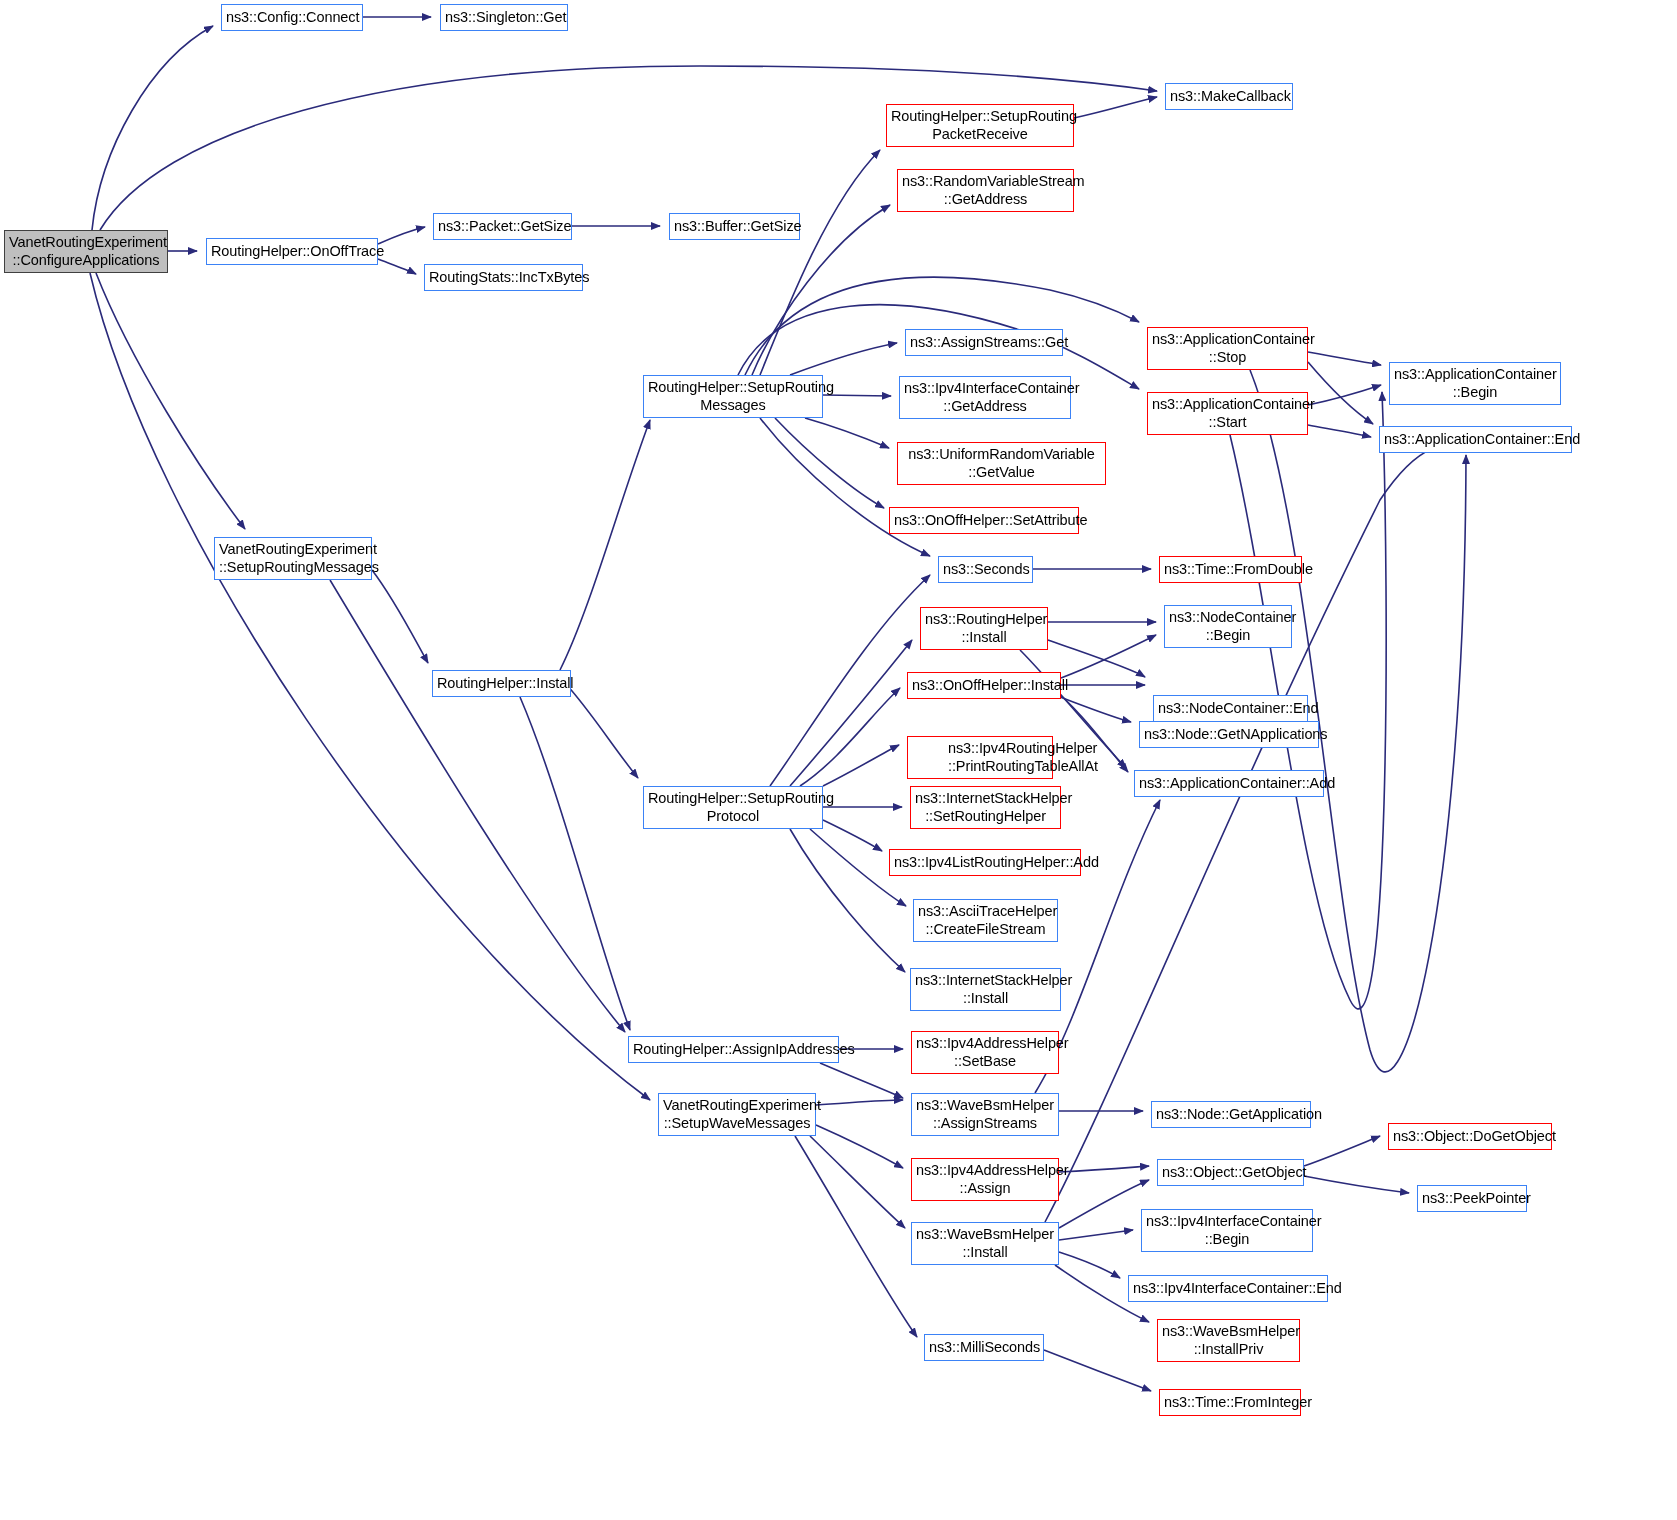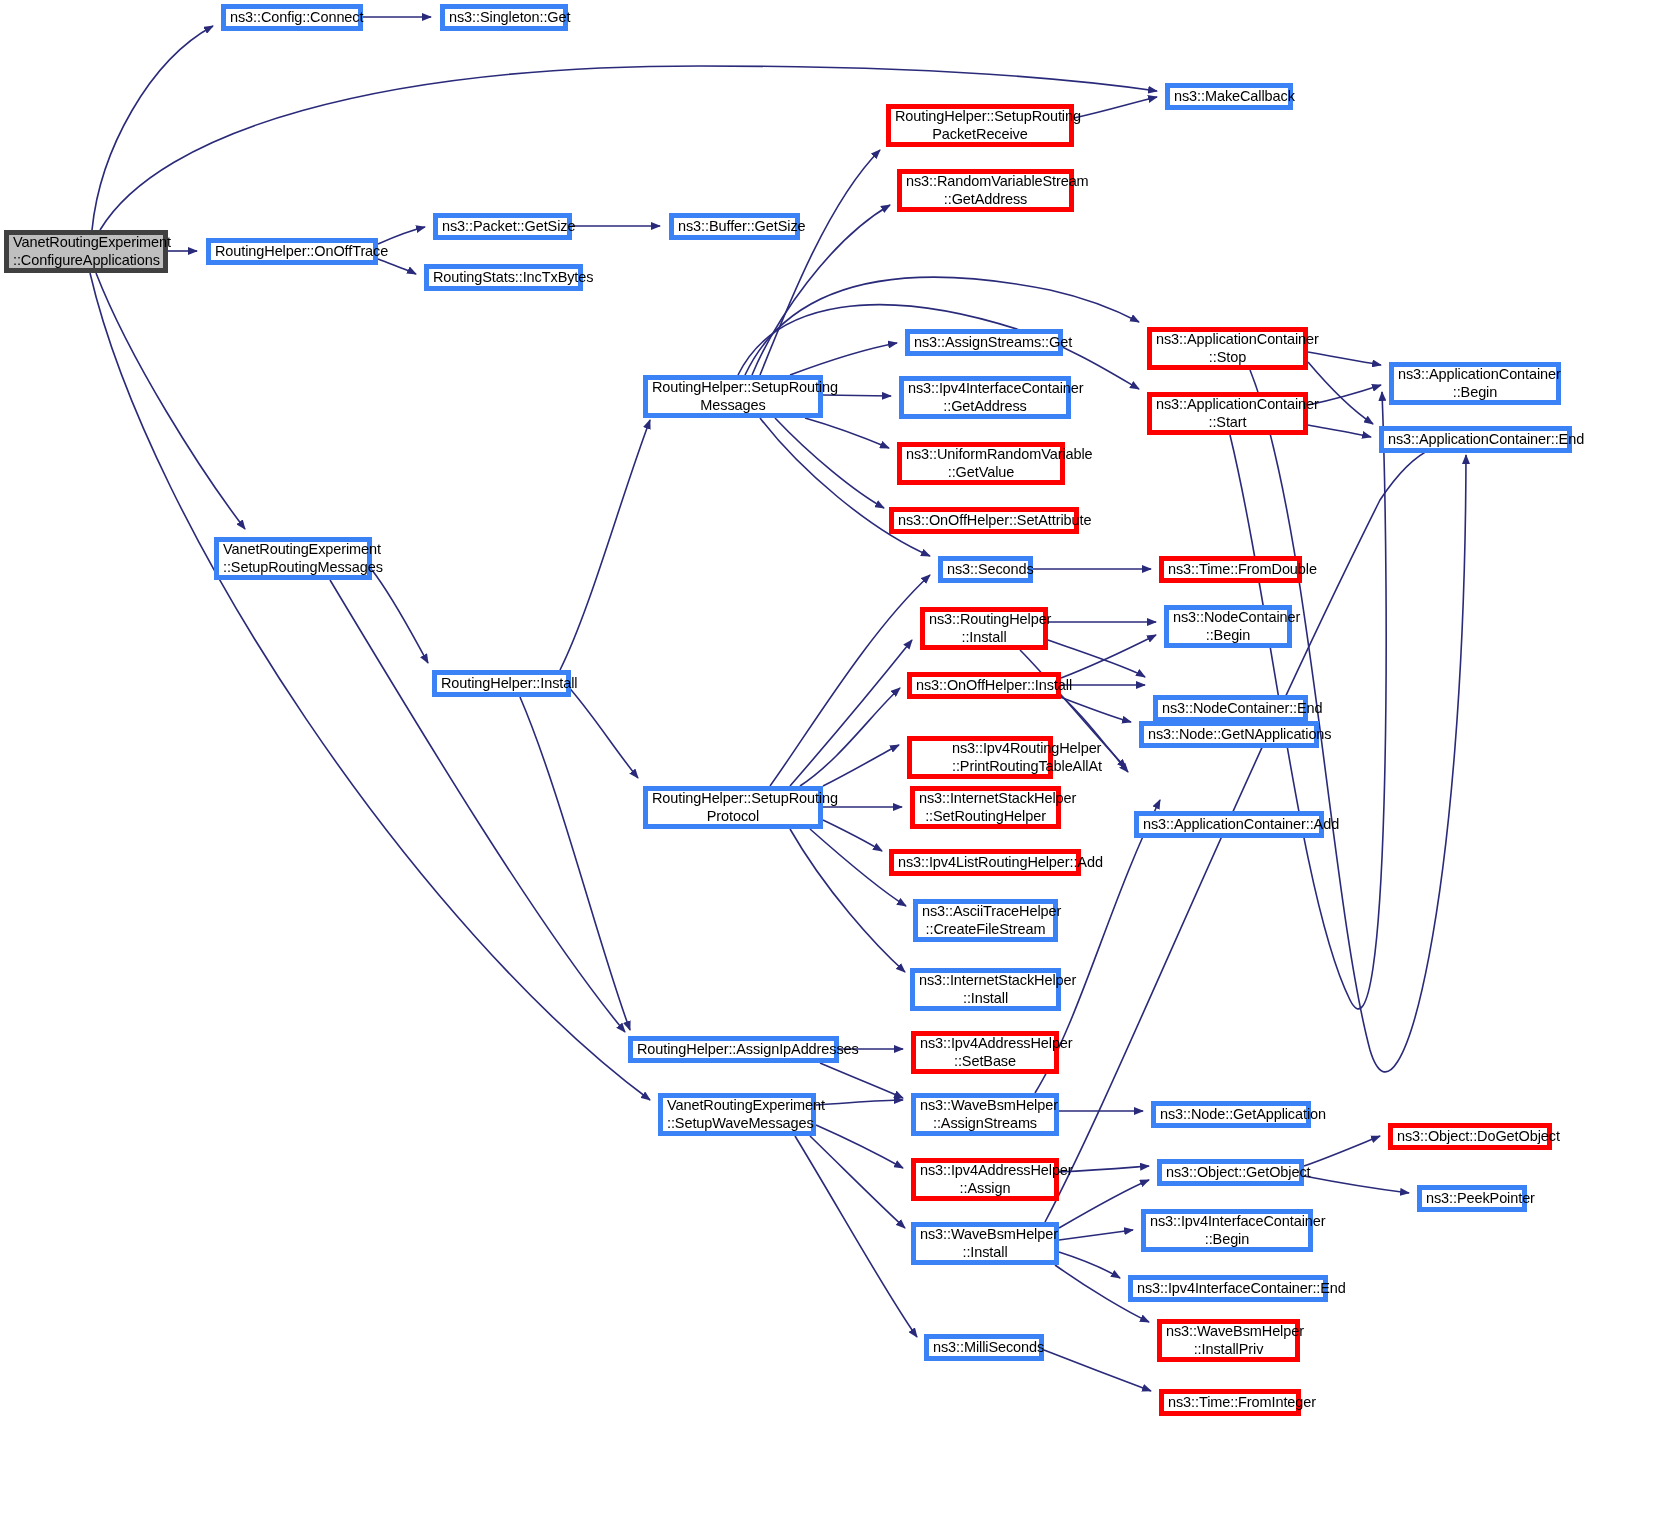--- a/index.html
+++ b/index.html
@@ -14,21 +14,21 @@
   }
   #edges{position:absolute;left:0;top:0;width:1677px;height:1520px;pointer-events:none;}
   .node{
     position:absolute;
     box-sizing:border-box;
     display:flex;
     align-items:center;
     justify-content:center;
     text-align:center;
     background:#ffffff;
-    border:5px solid #3b82f6;
+    border:1px solid #3b82f6;
     color:#000000;
     font-size:14.5px;
     line-height:1.24;
     letter-spacing:-0.1px;
     padding:1px 4px;
     white-space:pre-line;
     z-index:5;
   }
   .node.red{ border-color:#ff0000; }
   .node.root{ background:#bfbfbf; border-color:#404040; }
@@ -122,21 +122,21 @@
       <div class="node" style="left: 1165px; top: 83px; width: 128px; height: 27px;"><span class="lbl">ns3::MakeCallback</span></div>
       <div class="node red" style="left: 886px; top: 104px; width: 188px; height: 43px;"><span class="lbl">RoutingHelper::SetupRouting
 PacketReceive</span></div>
       <div class="node red" style="left: 897px; top: 169px; width: 177px; height: 43px;"><span class="lbl">ns3::RandomVariableStream
 ::GetAddress</span></div>
       <div class="node" style="left: 643px; top: 375px; width: 180px; height: 43px;"><span class="lbl">RoutingHelper::SetupRouting
 Messages</span></div>
       <div class="node" style="left: 905px; top: 329px; width: 158px; height: 27px;"><span class="lbl">ns3::AssignStreams::Get</span></div>
       <div class="node" style="left: 899px; top: 376px; width: 172px; height: 43px;"><span class="lbl">ns3::Ipv4InterfaceContainer
 ::GetAddress</span></div>
-      <div class="node red" style="left: 897px; top: 442px; width: 168px; height: 43px;"><span class="lbl">ns3::UniformRandomVariable
+      <div class="node red" style="left: 897px; top: 442px; width: 209px; height: 43px;"><span class="lbl">ns3::UniformRandomVariable
 ::GetValue</span></div>
       <div class="node red" style="left: 889px; top: 507px; width: 190px; height: 27px;"><span class="lbl">ns3::OnOffHelper::SetAttribute</span></div>
       <div class="node red" style="left: 1147px; top: 327px; width: 161px; height: 43px;"><span class="lbl">ns3::ApplicationContainer
 ::Stop</span></div>
       <div class="node red" style="left: 1147px; top: 392px; width: 161px; height: 43px;"><span class="lbl">ns3::ApplicationContainer
 ::Start</span></div>
       <div class="node" style="left: 1389px; top: 362px; width: 172px; height: 43px;"><span class="lbl">ns3::ApplicationContainer
 ::Begin</span></div>
       <div class="node" style="left: 1379px; top: 426px; width: 193px; height: 27px;"><span class="lbl">ns3::ApplicationContainer::End</span></div>
       <div class="node" style="left: 214px; top: 537px; width: 158px; height: 43px;"><span class="lbl">VanetRoutingExperiment
@@ -150,21 +150,21 @@
 ::Begin</span></div>
       <div class="node red" style="left: 907px; top: 672px; width: 154px; height: 27px;"><span class="lbl">ns3::OnOffHelper::Install</span></div>
       <div class="node" style="left: 1153px; top: 671px; width: 155px; height: 27px; margin-top: 24px;"><span class="lbl">ns3::NodeContainer::End</span></div>
       <div class="node red" style="left: 907px; top: 736px; width: 146px; height: 43px; padding-left: 40px;"><span class="lbl">ns3::Ipv4RoutingHelper
 ::PrintRoutingTableAllAt</span></div>
       <div class="node" style="left: 1139px; top: 721px; width: 180px; height: 27px;"><span class="lbl">ns3::Node::GetNApplications</span></div>
       <div class="node" style="left: 643px; top: 786px; width: 180px; height: 43px;"><span class="lbl">RoutingHelper::SetupRouting
 Protocol</span></div>
       <div class="node red" style="left: 910px; top: 786px; width: 151px; height: 43px;"><span class="lbl">ns3::InternetStackHelper
 ::SetRoutingHelper</span></div>
-      <div class="node" style="left: 1134px; top: 770px; width: 190px; height: 27px; margin-top: 41px;"><span class="lbl">ns3::ApplicationContainer::Add</span></div>
+      <div class="node" style="left: 1134px; top: 770px; width: 190px; height: 27px;"><span class="lbl">ns3::ApplicationContainer::Add</span></div>
       <div class="node red" style="left: 889px; top: 849px; width: 192px; height: 27px;"><span class="lbl">ns3::Ipv4ListRoutingHelper::Add</span></div>
       <div class="node" style="left: 913px; top: 899px; width: 145px; height: 43px;"><span class="lbl">ns3::AsciiTraceHelper
 ::CreateFileStream</span></div>
       <div class="node" style="left: 910px; top: 968px; width: 151px; height: 43px;"><span class="lbl">ns3::InternetStackHelper
 ::Install</span></div>
       <div class="node" style="left: 628px; top: 1036px; width: 211px; height: 27px;"><span class="lbl">RoutingHelper::AssignIpAddresses</span></div>
       <div class="node red" style="left: 911px; top: 1031px; width: 148px; height: 43px;"><span class="lbl">ns3::Ipv4AddressHelper
 ::SetBase</span></div>
       <div class="node" style="left: 658px; top: 1093px; width: 158px; height: 43px;"><span class="lbl">VanetRoutingExperiment
 ::SetupWaveMessages</span></div>

